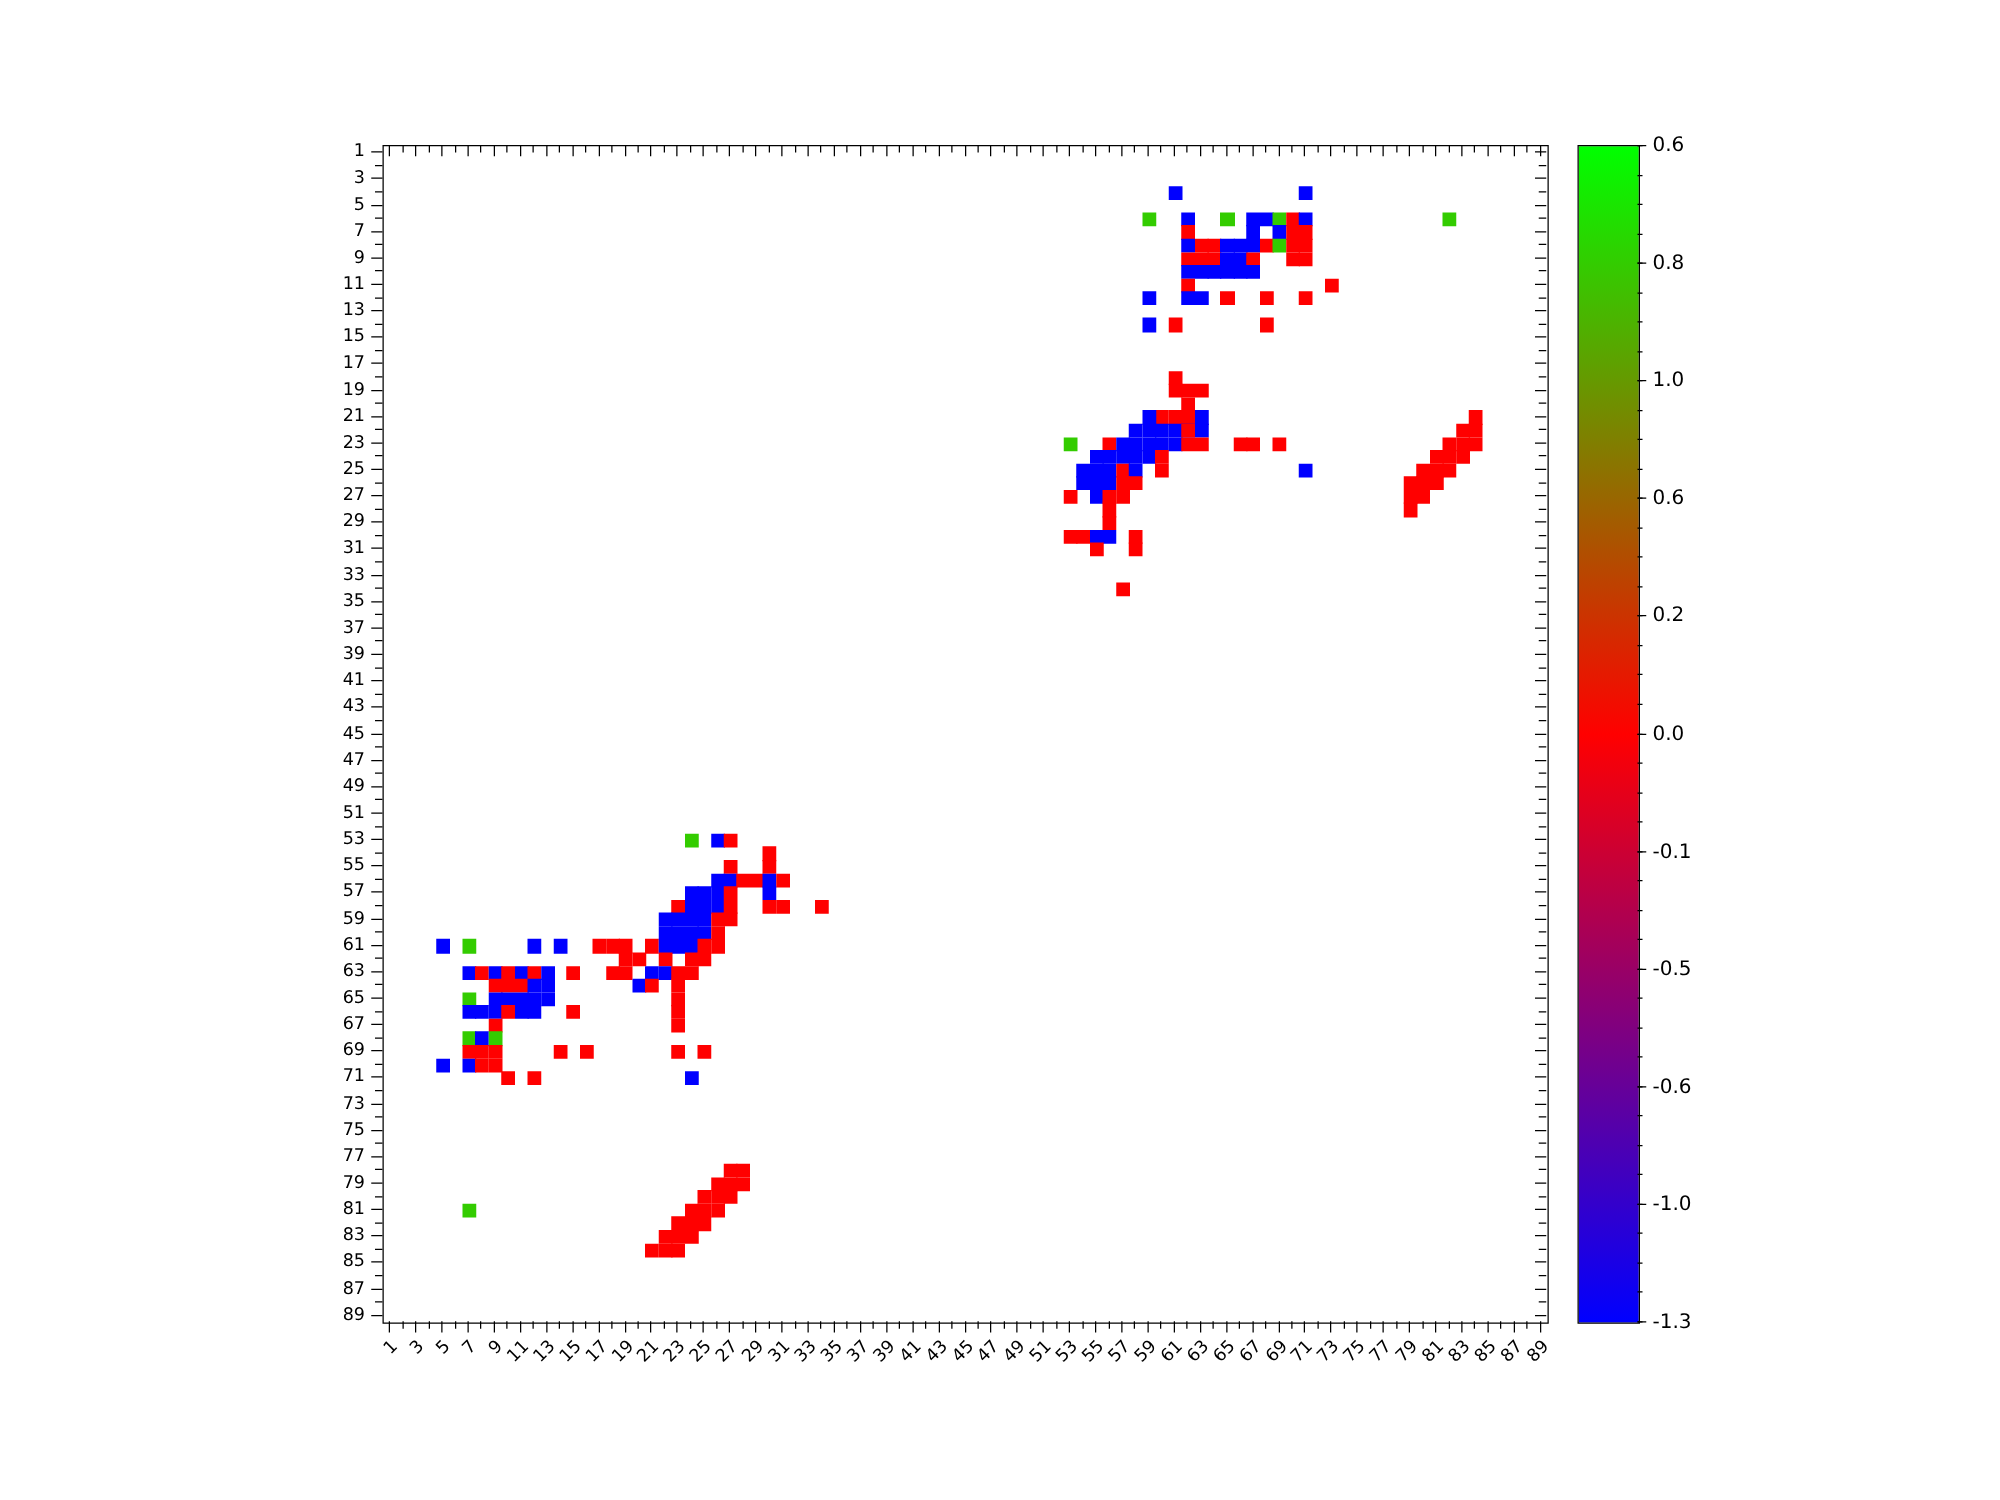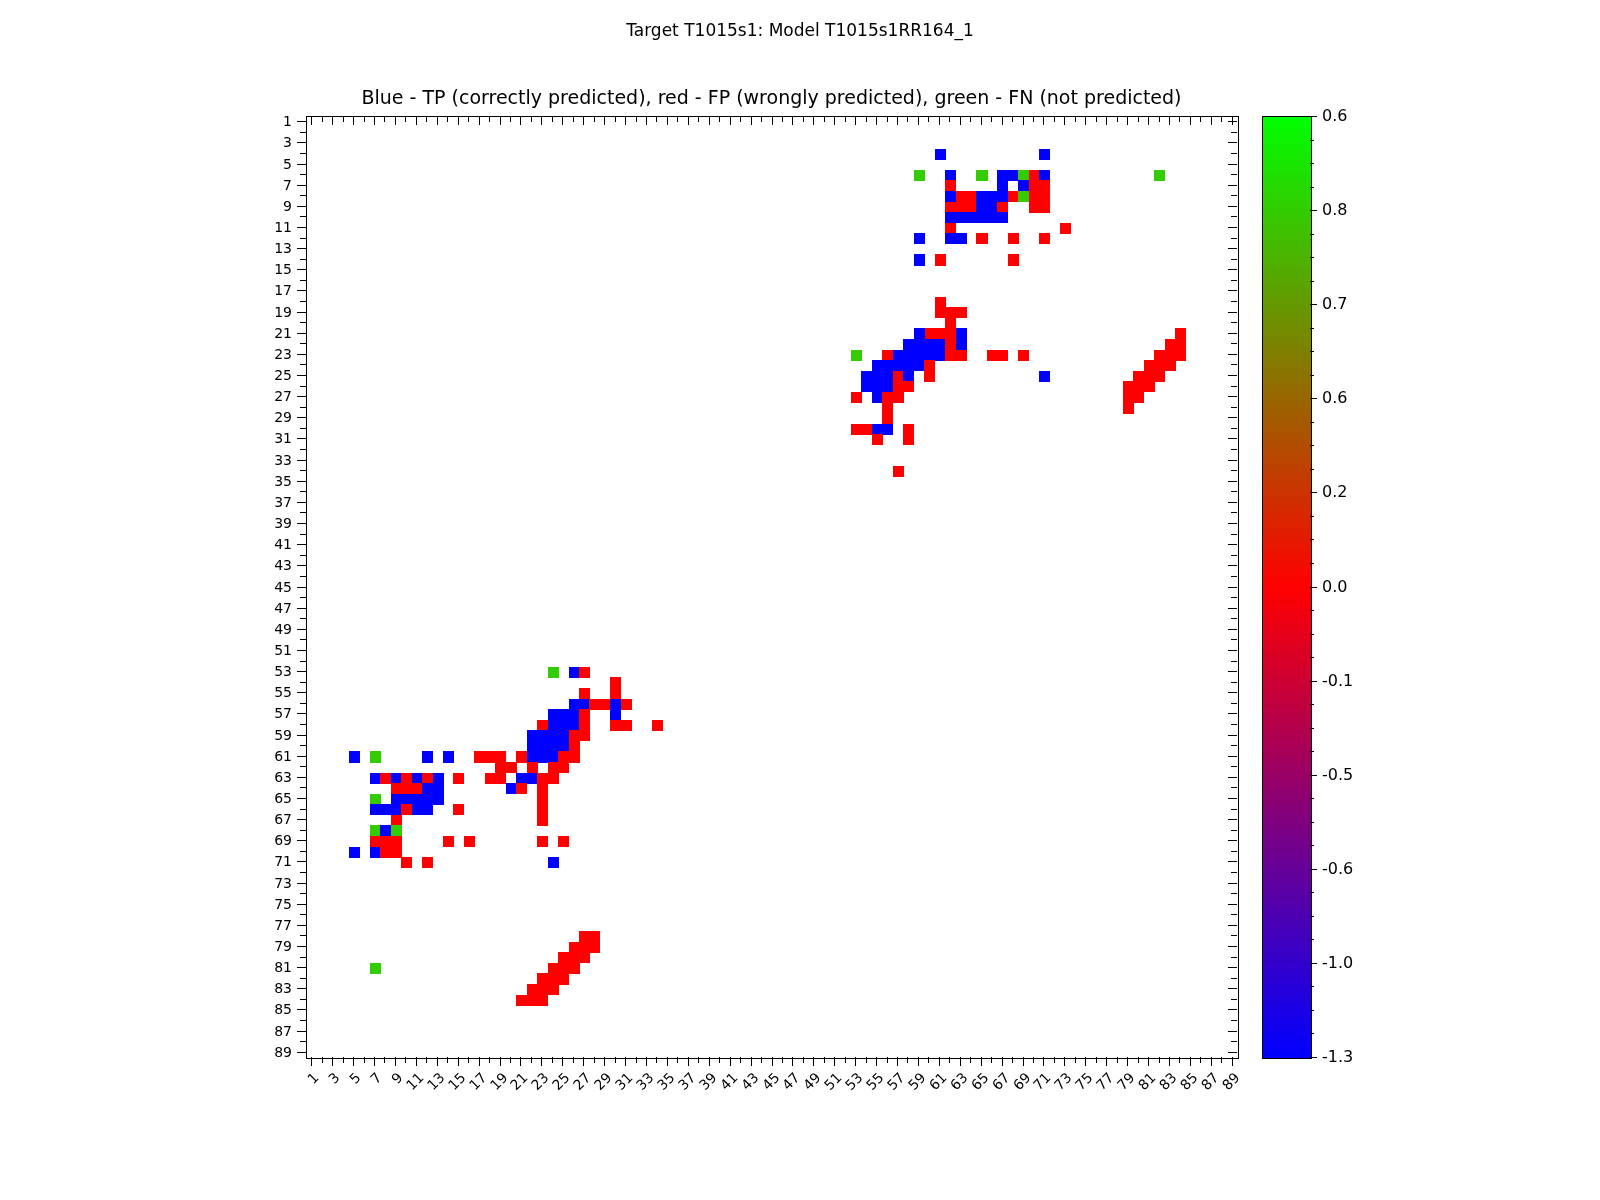--- a/index.html
+++ b/index.html
@@ -20,24 +20,22 @@
   
   #cbar{position:absolute;left:1262px;top:116px;width:48px;height:941px;border:1px solid #000;
         background:linear-gradient(to bottom,#00ff00 0%,#ff0000 50%,#0000ff 100%);}
 </style>
 </head>
 <body>
 
 <div id="root">
 
   <div class="title-block">
-    <div class="title-line1">Target T1015s1: Model T1015s1RR164_1</div>
   </div>
 
-  <div class="axes-title">Blue - TP (correctly predicted), red - FP (wrongly predicted), green - FN (not predicted)</div>
 
   <div id="plot">
     <div id="cells">
         <div class="cell" style="left: 627.64px; top: 31.7191px; width: 11.0607px; height: 11.173px; background: rgb(0, 0, 255);"></div>
         <div class="cell" style="left: 732.247px; top: 31.7191px; width: 11.0607px; height: 11.173px; background: rgb(0, 0, 255);"></div>
         <div class="cell" style="left: 606.719px; top: 52.8652px; width: 11.0607px; height: 11.173px; background: rgb(51, 204, 0);"></div>
         <div class="cell" style="left: 638.101px; top: 52.8652px; width: 11.0607px; height: 11.173px; background: rgb(0, 0, 255);"></div>
         <div class="cell" style="left: 669.483px; top: 52.8652px; width: 11.0607px; height: 11.173px; background: rgb(51, 204, 0);"></div>
         <div class="cell" style="left: 690.404px; top: 52.8652px; width: 11.0607px; height: 11.173px; background: rgb(0, 0, 255);"></div>
         <div class="cell" style="left: 700.865px; top: 52.8652px; width: 11.0607px; height: 11.173px; background: rgb(0, 0, 255);"></div>
@@ -749,21 +747,21 @@
       <div style="position: absolute; font-size: 14px; line-height: 14px; white-space: nowrap; transform: rotate(-45deg); transform-origin: right top; left: 1193.77px; top: 1070px; width: 38px; text-align: right;">89</div>
     </div>
 
   <div id="cbar"></div>
   <div id="cbaxis">
       <div style="position: absolute; background: rgb(0, 0, 0); height: 1px; width: 7px; left: 1310px; top: 116px;"></div>
       <div style="position: absolute; font-size: 16px; line-height: 16px; white-space: nowrap; left: 1322px; top: 108px;">0.6</div>
       <div style="position: absolute; background: rgb(0, 0, 0); height: 1px; width: 7px; left: 1310px; top: 210.1px;"></div>
       <div style="position: absolute; font-size: 16px; line-height: 16px; white-space: nowrap; left: 1322px; top: 202.1px;">0.8</div>
       <div style="position: absolute; background: rgb(0, 0, 0); height: 1px; width: 7px; left: 1310px; top: 304.2px;"></div>
-      <div style="position: absolute; font-size: 16px; line-height: 16px; white-space: nowrap; left: 1322px; top: 296.2px;">0.7</div>
+      <div style="position: absolute; font-size: 16px; line-height: 16px; white-space: nowrap; left: 1322px; top: 296.2px;">1.0</div>
       <div style="position: absolute; background: rgb(0, 0, 0); height: 1px; width: 7px; left: 1310px; top: 398.3px;"></div>
       <div style="position: absolute; font-size: 16px; line-height: 16px; white-space: nowrap; left: 1322px; top: 390.3px;">0.6</div>
       <div style="position: absolute; background: rgb(0, 0, 0); height: 1px; width: 7px; left: 1310px; top: 492.4px;"></div>
       <div style="position: absolute; font-size: 16px; line-height: 16px; white-space: nowrap; left: 1322px; top: 484.4px;">0.2</div>
       <div style="position: absolute; background: rgb(0, 0, 0); height: 1px; width: 7px; left: 1310px; top: 586.5px;"></div>
       <div style="position: absolute; font-size: 16px; line-height: 16px; white-space: nowrap; left: 1322px; top: 578.5px;">0.0</div>
       <div style="position: absolute; background: rgb(0, 0, 0); height: 1px; width: 7px; left: 1310px; top: 680.6px;"></div>
       <div style="position: absolute; font-size: 16px; line-height: 16px; white-space: nowrap; left: 1322px; top: 672.6px;">-0.1</div>
       <div style="position: absolute; background: rgb(0, 0, 0); height: 1px; width: 7px; left: 1310px; top: 774.7px;"></div>
       <div style="position: absolute; font-size: 16px; line-height: 16px; white-space: nowrap; left: 1322px; top: 766.7px;">-0.5</div>

